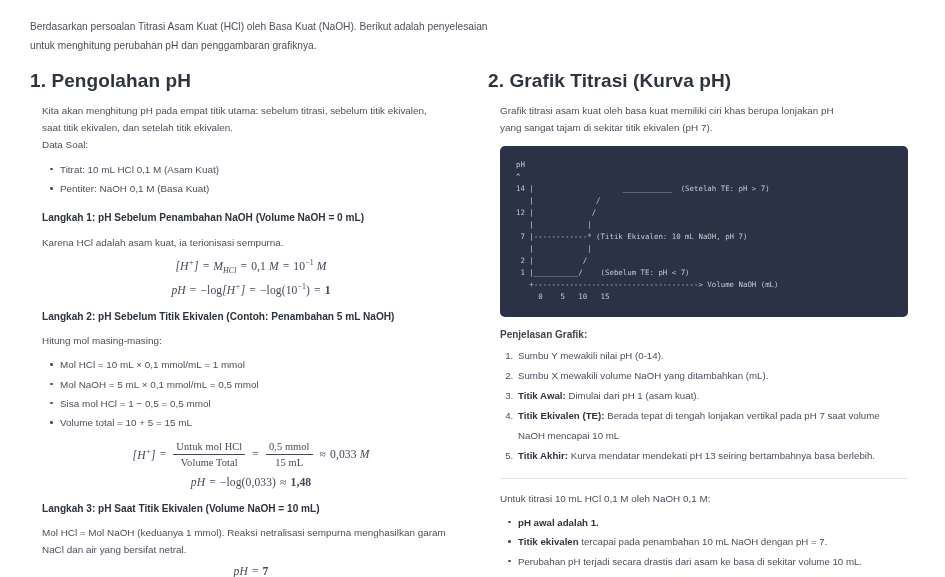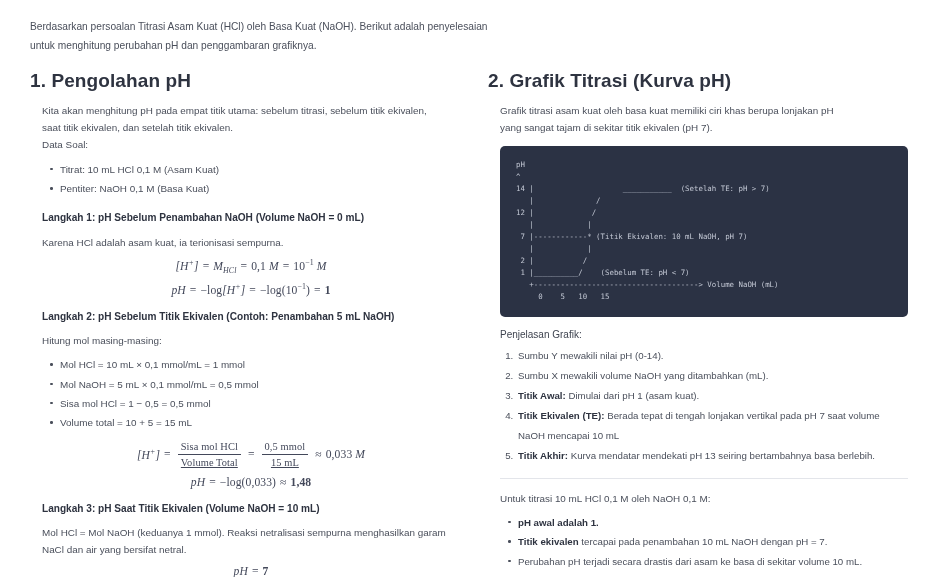--- a/index.html
+++ b/index.html
@@ -94,21 +94,21 @@
   .math sup { font-size: 68%; vertical-align: super; }
   .math sub { font-size: 68%; vertical-align: sub; }
   .frac {
     display: inline-block;
     vertical-align: middle;
     text-align: center;
     margin: 0 3px;
     line-height: 1.25;
   }
   .frac .num { display: block; padding: 0 3px 1px 3px; font-size: 10.4px; }
-  .frac .den { display: block; border-top: 1px solid #43485a; padding: 1px 3px 0 3px; font-size: 10.4px; text-decoration: underline; }
+  .frac .den { display: block; border-top: 1px solid #43485a; padding: 1px 3px 0 3px; font-size: 10.4px; }
   .mrow { display: inline-flex; align-items: center; justify-content: center; }
   .op { margin: 0 4px; }
 
   
   .ascii-block {
     background: #2b3244;
     border-radius: 5px;
     padding: 13px 16px 14px 16px;
     margin: 10px 0 12px 0;
     overflow: hidden;
@@ -118,21 +118,21 @@
     font-family: "DejaVu Sans Mono", "Liberation Mono", monospace;
     font-size: 7.4px;
     line-height: 1.62;
     color: #c3c8d4;
     white-space: pre;
     letter-spacing: 0px;
   }
 
   h4.subhead {
     font-size: 10px;
-    font-weight: normal;
+    font-weight: bold;
     color: #3f4450;
     margin: 12px 0 6px 0;
   }
   ol.numlist {
     margin: 2px 0 8px 0;
     padding-left: 16px;
     font-size: 9.7px;
     line-height: 2.05;
     color: #4a4f5b;
   }
@@ -191,21 +191,21 @@
           <li>Mol HCl = 10 mL × 0,1 mmol/mL = 1 mmol</li>
           <li>Mol NaOH = 5 mL × 0,1 mmol/mL = 0,5 mmol</li>
           <li>Sisa mol HCl = 1 − 0,5 = 0,5 mmol</li>
           <li>Volume total = 10 + 5 = 15 mL</li>
         </ul>
 
         <div class="math">
           <span class="mrow">
             <span class="it">[H<sup>+</sup>]</span><span class="op">=</span>
             <span class="frac">
-              <span class="num up">Sisa mol HCl</span>
+              <span class="num up">Untuk mol HCl</span>
               <span class="den up">Volume Total</span>
             </span>
             <span class="op">=</span>
             <span class="frac">
               <span class="num up">0,5 mmol</span>
               <span class="den up">15 mL</span>
             </span>
             <span class="op">≈</span><span class="up">0,033</span>&nbsp;<span class="it">M</span>
           </span>
         </div>

